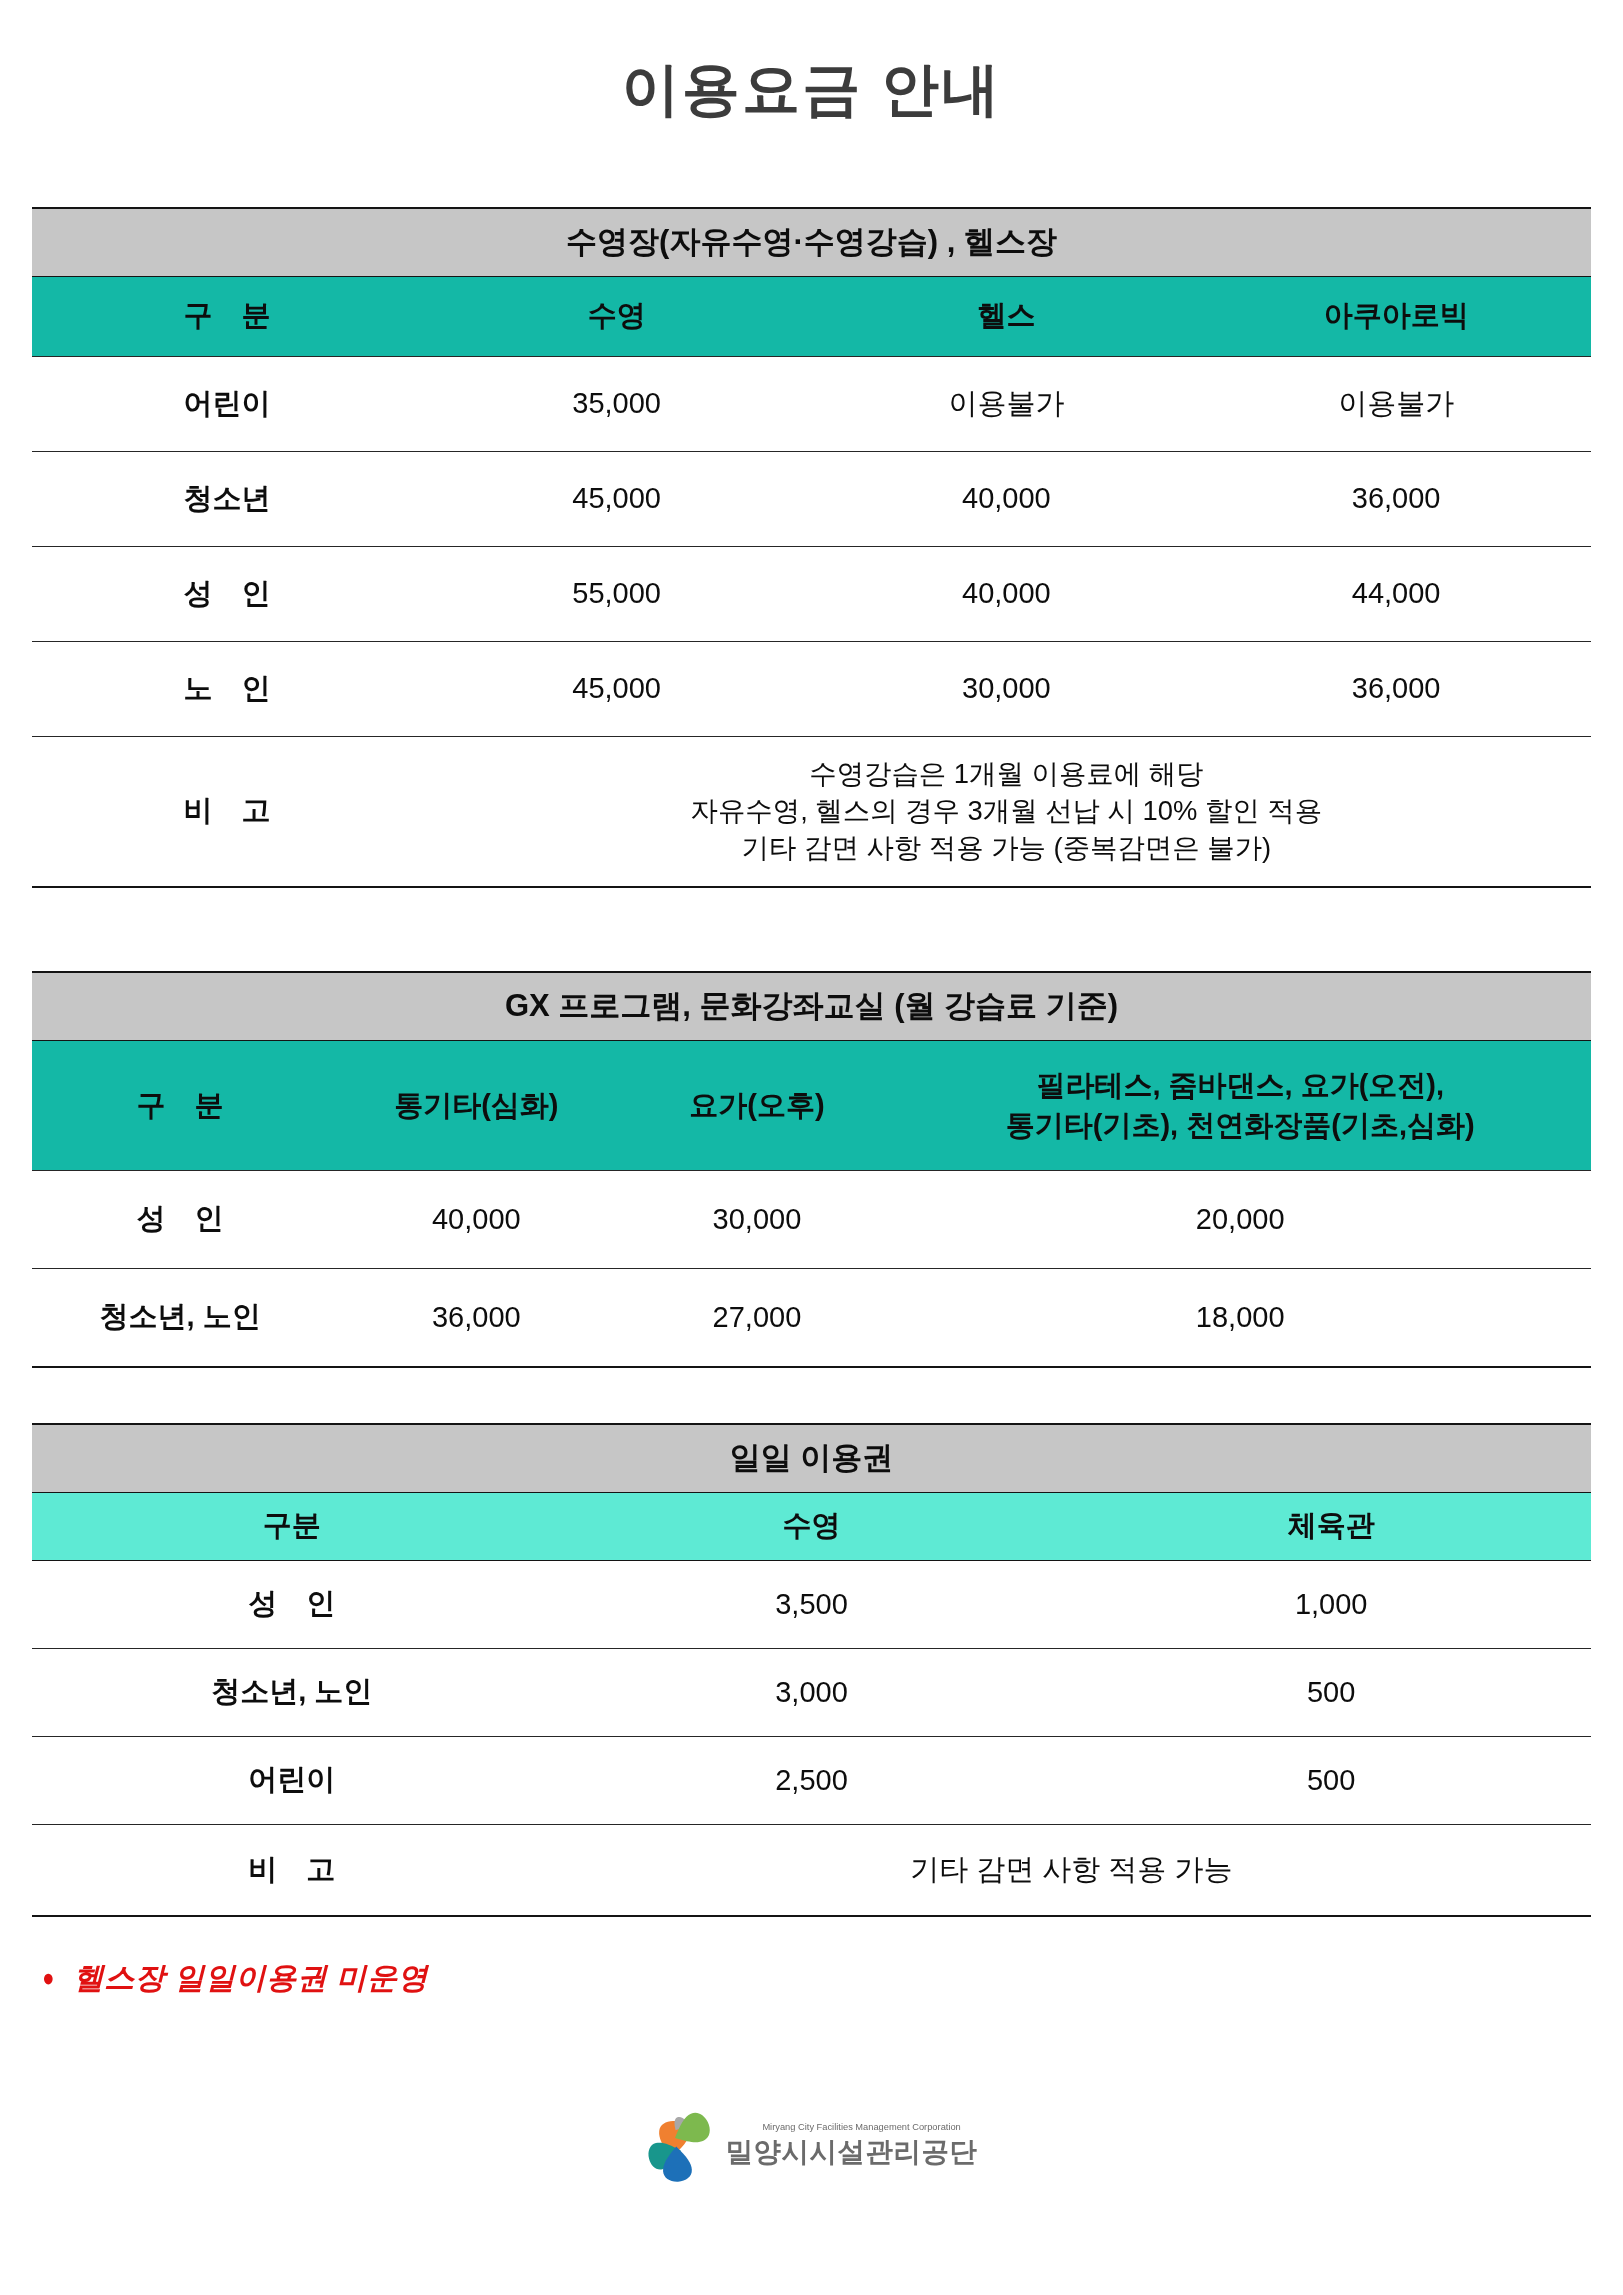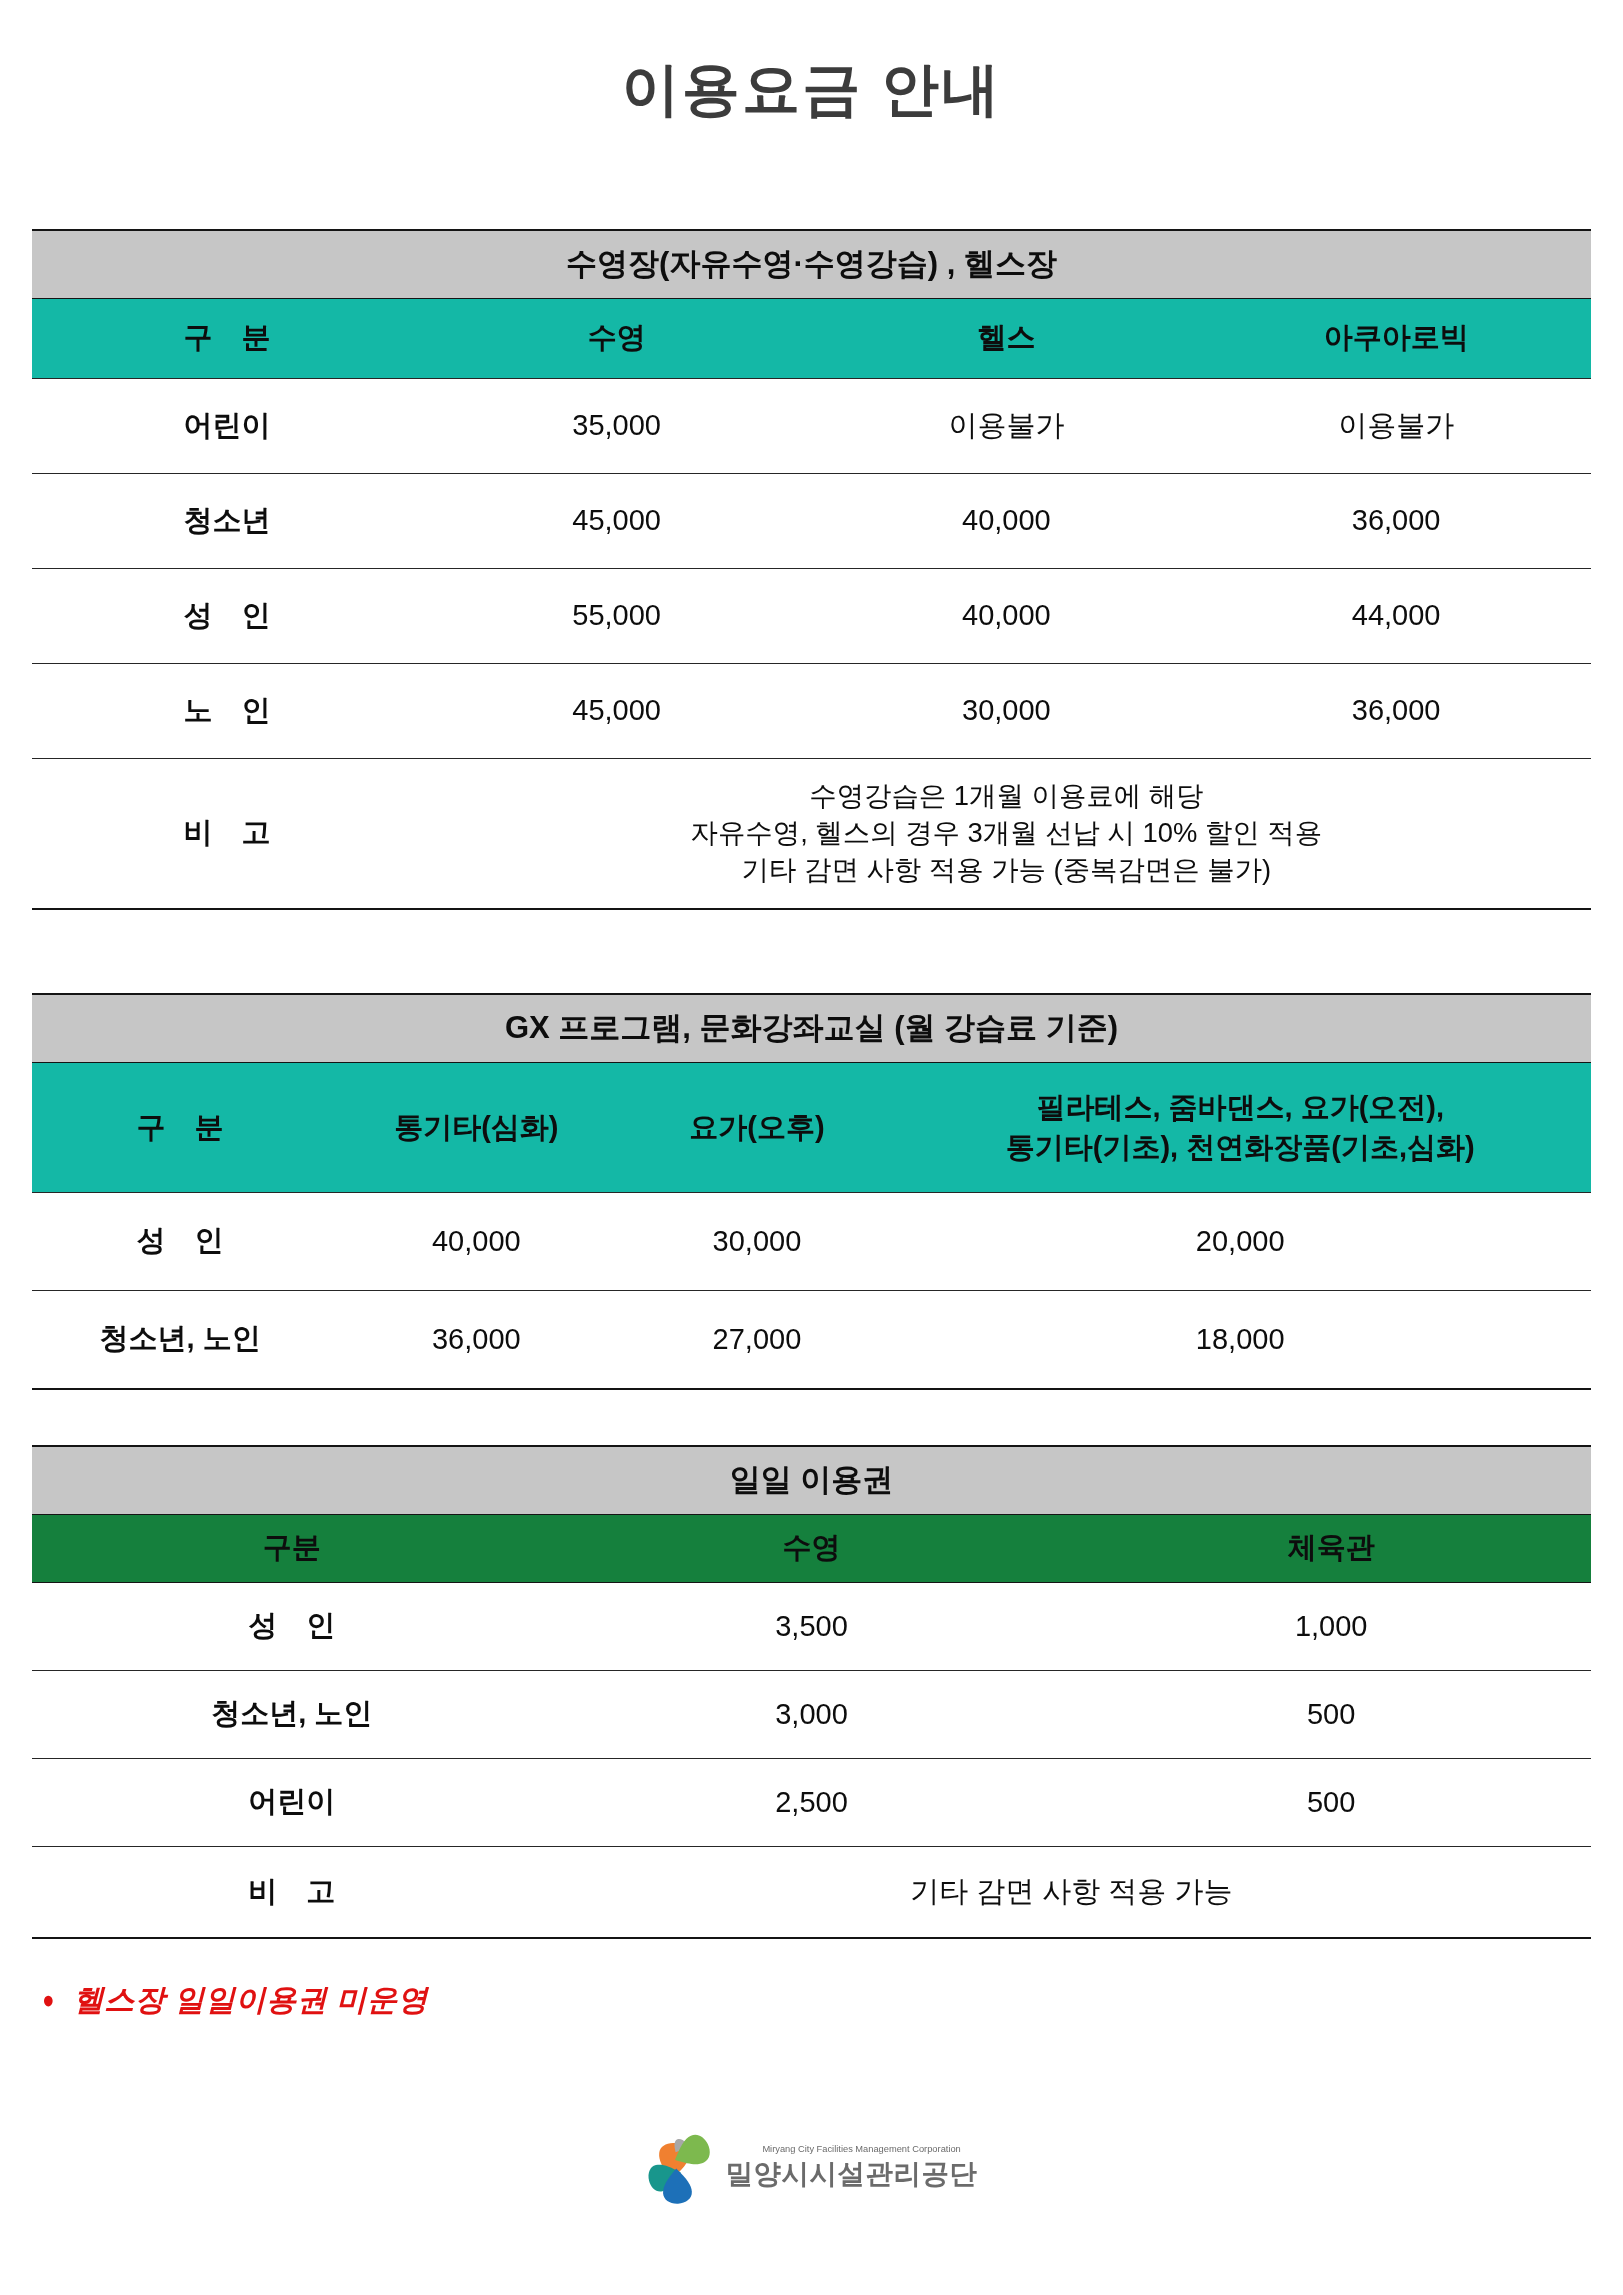--- a/index.html
+++ b/index.html
@@ -26,21 +26,21 @@
     font-weight: 800;
     color: #3c3c3c;
     letter-spacing: 2.3px;
   }
 
   table.fee-table {
     width: 100%;
     border-collapse: collapse;
     table-layout: fixed;
   }
-  .t1 { margin-top: 105px; }
+  .t1 { margin-top: 83px; }
   .t2 { margin-top: 83px; }
   .t3 { margin-top: 55px; }
 
   tr.band th {
     background: #c6c6c6;
     height: 65px;
     font-size: 31px;
     font-weight: 700;
     color: #0d0d0d;
     border-top: 2.3px solid #141414;
@@ -51,21 +51,21 @@
   tr.cols th {
     font-size: 29px;
     font-weight: 700;
     text-align: center;
     vertical-align: middle;
     border-bottom: 1.2px solid #262626;
     background: #14b8a6;
   }
   .t1 tr.cols th { height: 77px; }
   .t2 tr.cols th { height: 127px; line-height: 1.38; }
-  .t3 tr.cols th { height: 65px; background: #15803d; border-bottom: 1.8px solid #141414; }
+  .t3 tr.cols th { height: 65px; background: #5eead4; border-bottom: 1.8px solid #141414; }
 
   tbody td {
     font-size: 29px;
     font-weight: 400;
     text-align: center;
     vertical-align: middle;
     border-bottom: 1.2px solid #262626;
   }
   .t1 tbody td { height: 92px; }
   .t2 tbody td { height: 95px; }

